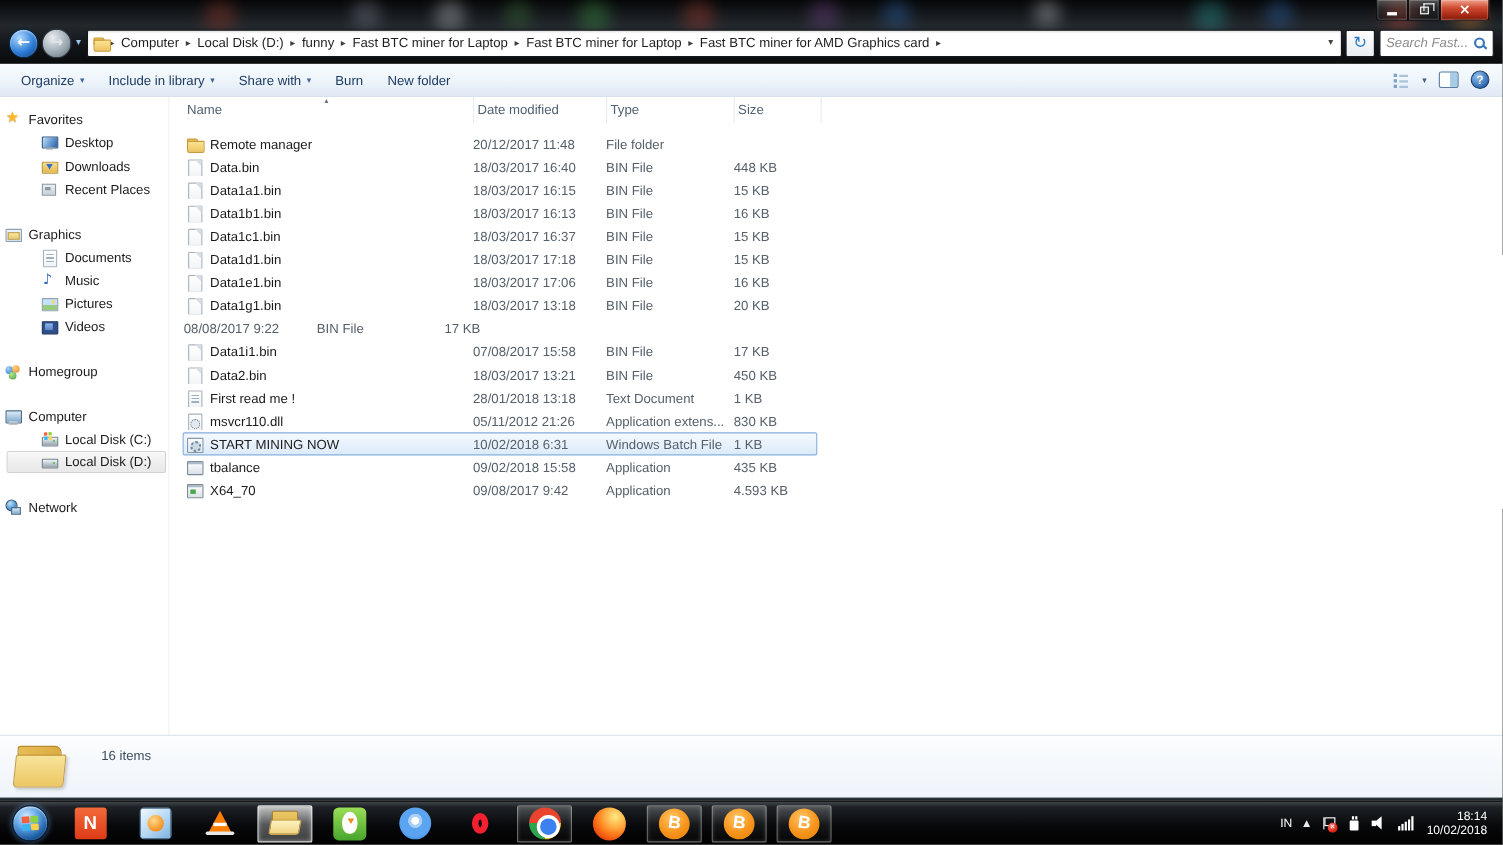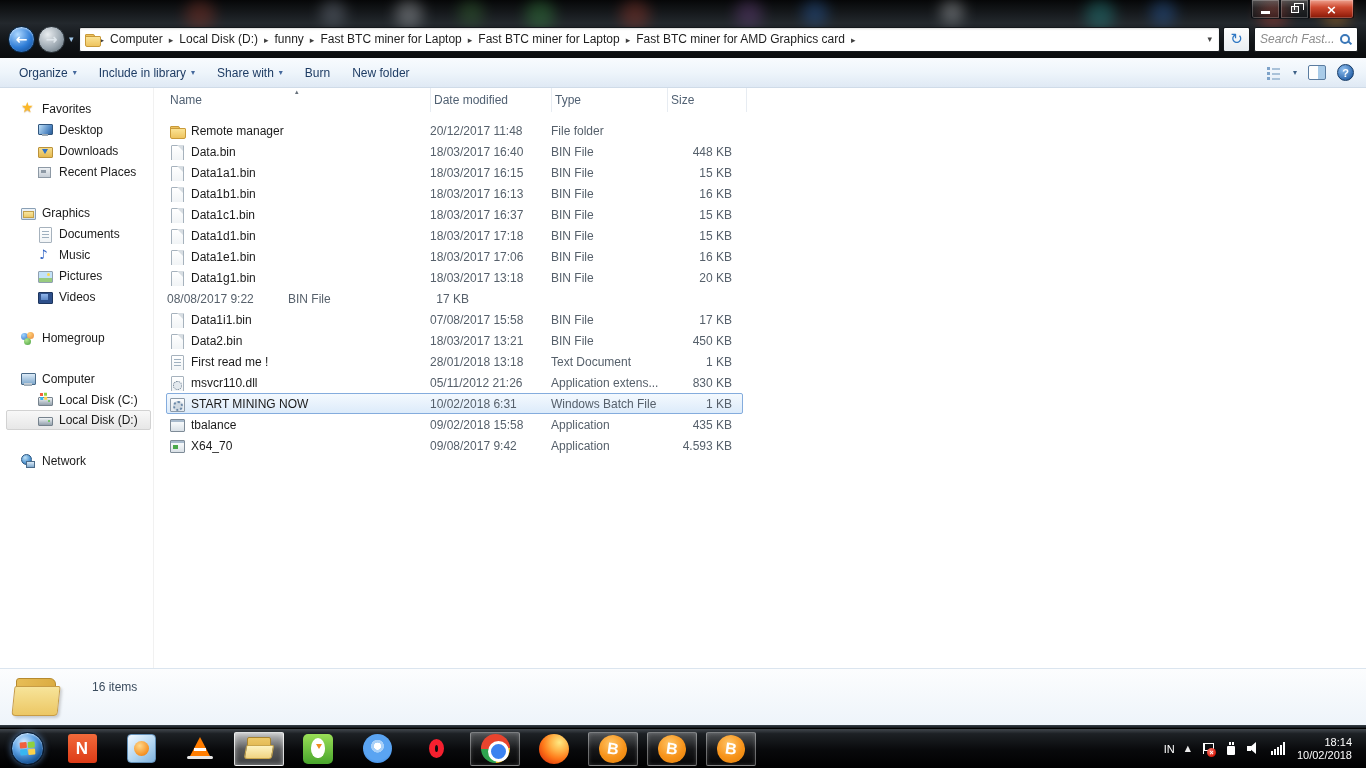--- a/index.html
+++ b/index.html
@@ -66,38 +66,38 @@
   background:linear-gradient(90deg,#fdfefe 58%,#a8cbe8 58%)}
 .help-icon{width:17px;height:17px;border-radius:50%;border:1px solid #143a66;color:#fff;font-weight:bold;
   font-size:11px;display:flex;align-items:center;justify-content:center;
   background:radial-gradient(circle at 35% 30%,#8fc0f0,#2c66ac 75%,#17406e)}
 
 
 .sidebar{position:absolute;top:88px;left:0;width:154px;height:580px;background:#fff;
   border-right:1px solid #f1f1f1;overflow:hidden;padding-top:10px}
 .sec{margin-top:20px}
 .sec:first-child{margin-top:0}
-.srow{height:21px;display:flex;align-items:center;gap:6px;padding-left:20px;white-space:nowrap}
+.srow{height:21px;display:flex;align-items:center;gap:6px;padding-left:4px;white-space:nowrap}
 .srow.child{padding-left:37px}
 .srow.sel{background:linear-gradient(#f8f8f8,#e7e7e7);border:1px solid #d2d2d2;border-radius:2px;
   margin:0 2px 0 6px;padding-left:30px;height:20px}
 
 
 .main{position:absolute;top:88px;left:155px;right:0;height:580px;background:#fff}
 .lheader{height:24px;display:flex;padding-left:12px;position:relative;color:#516173}
 .hc{display:flex;align-items:center;padding-left:3px;border-right:1px solid #e7ecf2;height:100%}
 .hc1{width:264px}.hc2{width:121px}.hc3{width:116px}.hc4{width:79px}
 .sortmark{position:absolute;left:140px;top:0;font-size:7px;color:#68727c}
 #rows{padding:8px 0 0 11px}
 .frow{width:577px;height:21px;display:flex;align-items:center;border:1px solid transparent;border-radius:2px}
 .frow.selected{background:linear-gradient(#f4f9fe,#dcebfa);border-color:#84acdd}
 .cell-name{width:263px;display:flex;align-items:center;gap:6px;padding-left:2px;white-space:nowrap;overflow:hidden}
 .cell-date{width:121px;color:#56606b}
 .cell-type{width:116px;color:#56606b;white-space:nowrap;overflow:hidden}
-.cell-size{width:70px;text-align:right;color:#56606b;padding-right:5px}
+.cell-size{width:70px;color:#56606b;padding-right:5px}
 
 
 .icon{width:16px;height:16px;position:relative;display:inline-block;flex:none;font-style:normal}
 .folder-icon::before{content:"";position:absolute;left:1px;top:3px;width:8px;height:5px;background:#edc25e;
   border:1px solid #c99a39;border-radius:1px 2px 0 0}
 .folder-icon::after{content:"";position:absolute;left:1px;top:5px;width:14px;height:9px;
   background:linear-gradient(#fbe394,#eec45f);border:1px solid #c99a39;border-radius:1px 1px 2px 2px}
 .bin-file-icon::before,.text-file-icon::before,.dll-file-icon::before,.documents-icon::before{content:"";
   position:absolute;left:2px;top:1px;width:11px;height:14px;background:linear-gradient(#fff,#f1f4f6);
   border:1px solid #a6b2bd;border-radius:1px}

